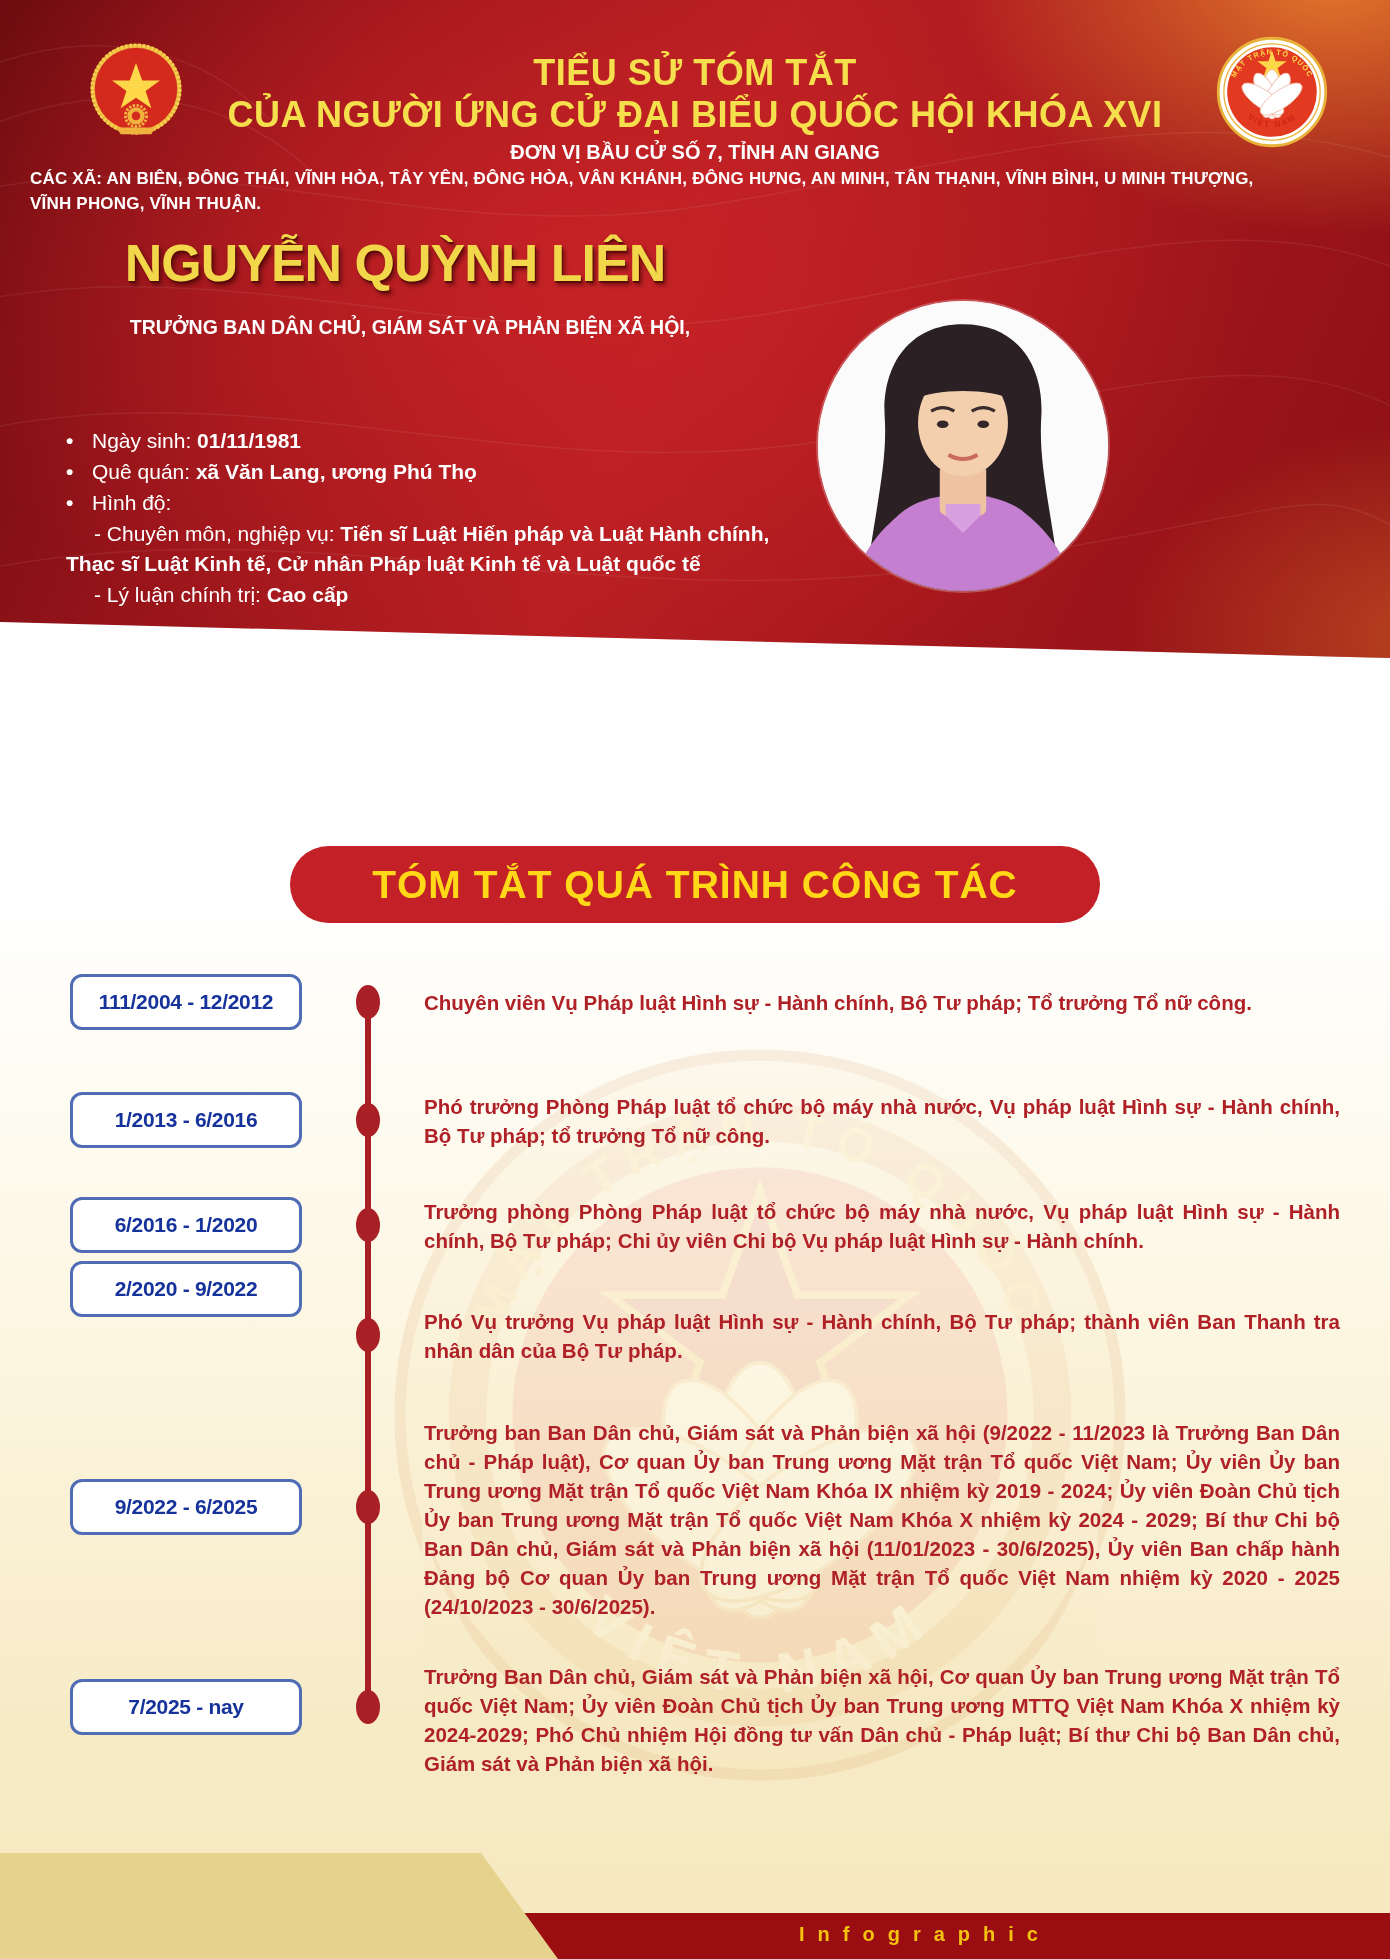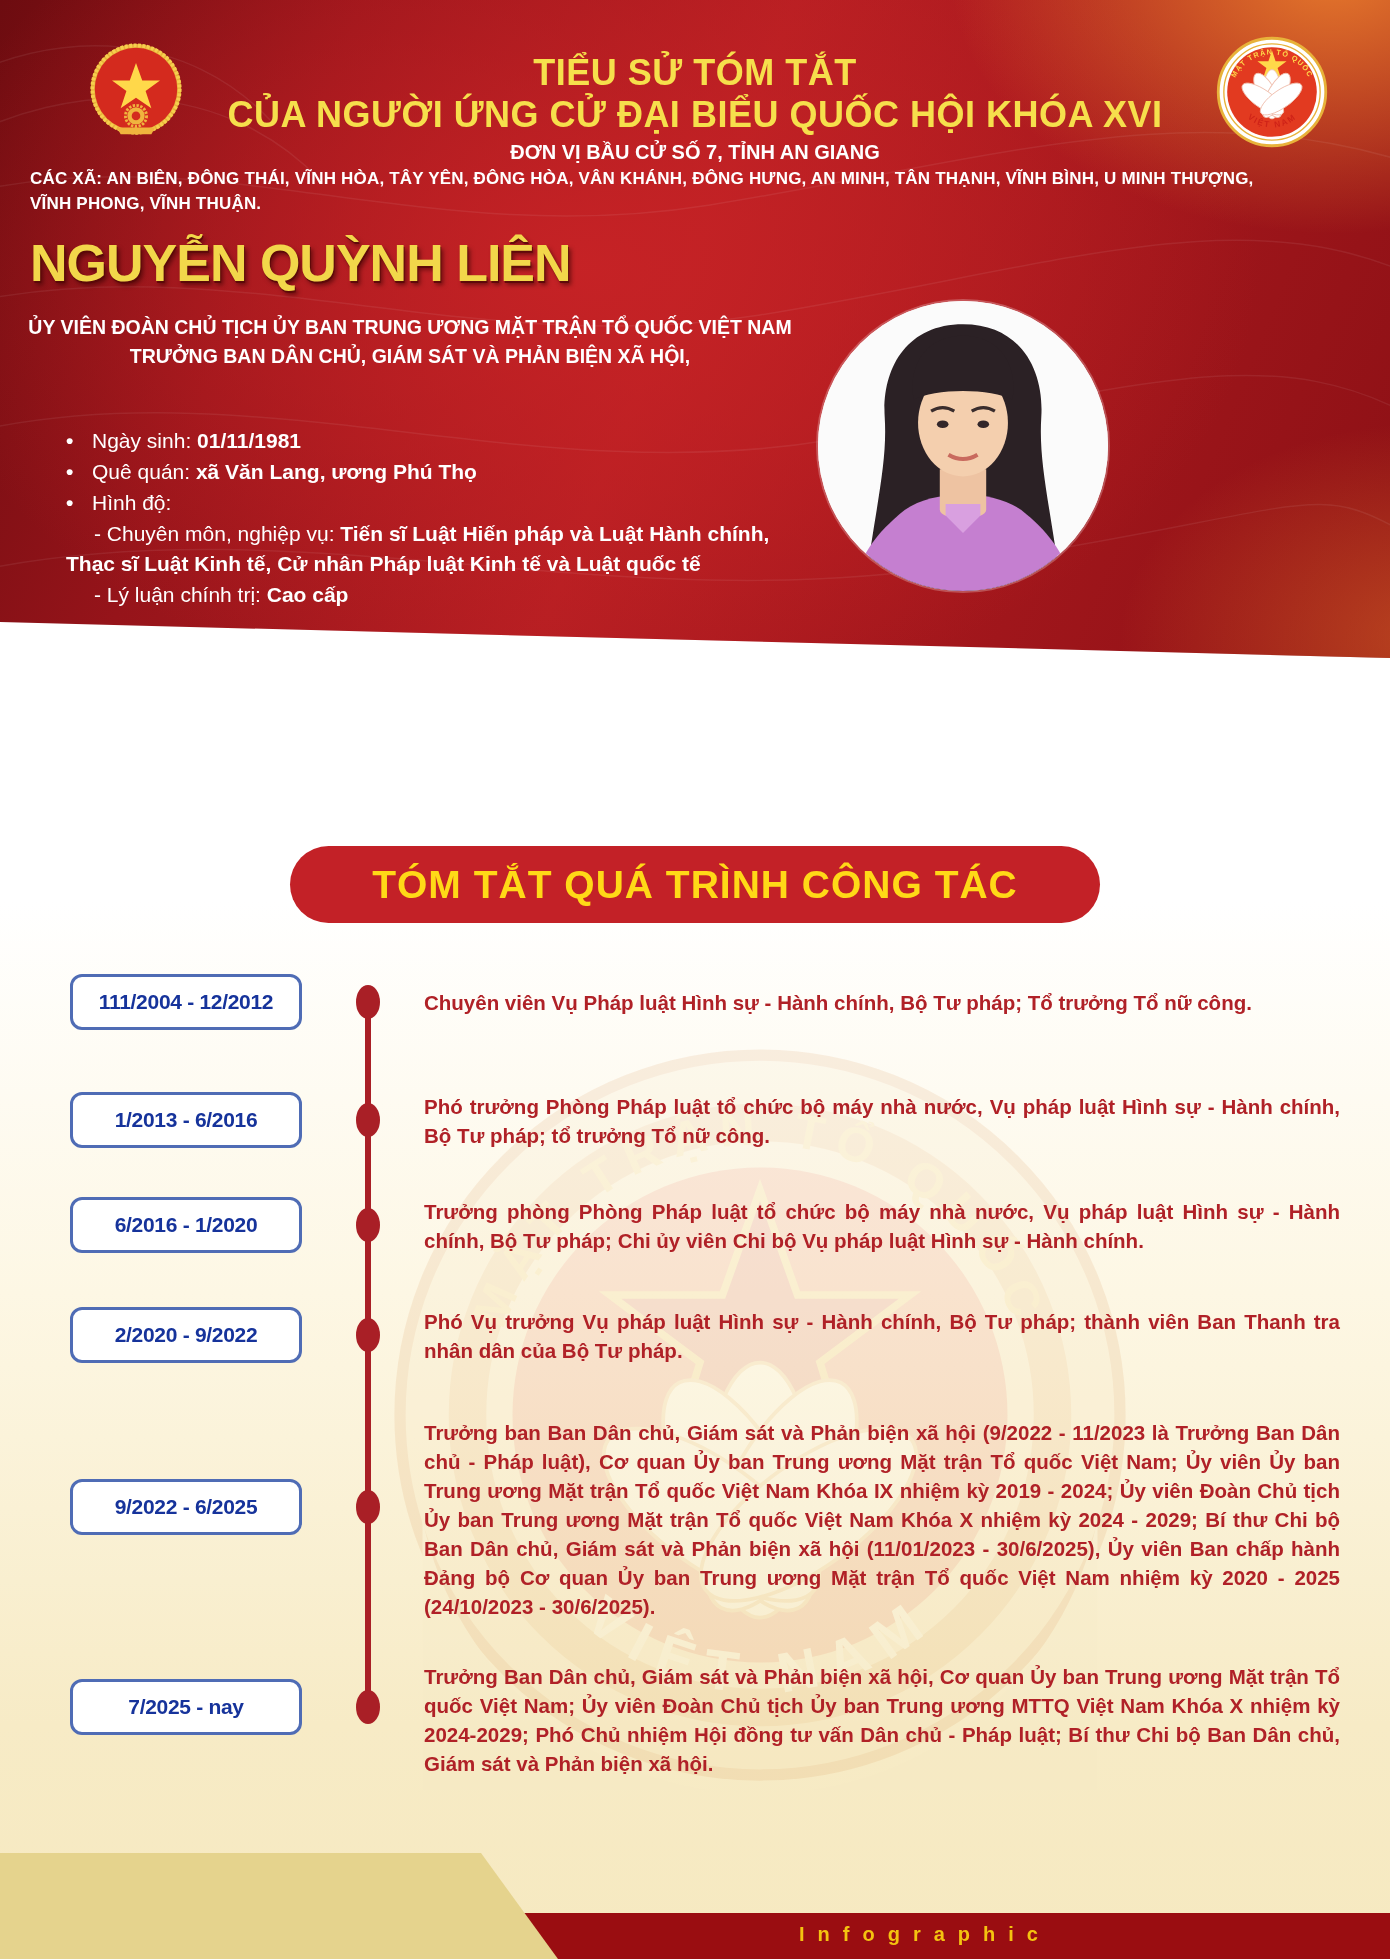--- a/index.html
+++ b/index.html
@@ -22,21 +22,21 @@
   }
   .hero-curves { position:absolute; left:0; top:0; }
   .hero-text { position:absolute; color:#fff; }
   .ttl { left:120px; width:1150px; text-align:center; color:#f6df4c; font-weight:bold; letter-spacing:.5px; }
   .t1 { top:52px;  font-size:36px; }
   .t2 { top:94px;  font-size:36px; }
   .sub  { top:141px; left:120px; width:1150px; text-align:center; font-size:20px; font-weight:bold; }
   .comm { left:30px; width:1330px; text-align:left; font-size:17px; font-weight:bold; letter-spacing:.2px; }
   .c1 { top:169px; } .c2 { top:194px; }
   .name {
-    top:233px; left:30px; width:730px; text-align:left;
+    top:233px; left:30px; width:730px; text-align:center;
     font-size:52px; font-weight:bold; color:#f2d74a; letter-spacing:-1px;
     text-shadow:1px 2px 0 rgba(88,8,8,.85), 3px 4px 4px rgba(50,0,0,.55);
   }
   .positions { top:313px; left:25px; width:770px; text-align:center; font-size:19.5px; font-weight:bold; line-height:29px; }
   .positions div { white-space:nowrap; }
   .details { top:426px; left:66px; width:715px; font-size:21px; line-height:30px; }
   .drow { margin-bottom:1px; }
   .bullet { display:inline-block; width:26px; font-weight:bold; }
   .dlabel { font-weight:normal; }
   .dvalue { font-weight:bold; }
@@ -175,21 +175,20 @@
 
     <div class="hero-text ttl t1">TIỂU SỬ TÓM TẮT</div>
     <div class="hero-text ttl t2">CỦA NGƯỜI ỨNG CỬ ĐẠI BIỂU QUỐC HỘI KHÓA XVI</div>
     <div class="hero-text sub">ĐƠN VỊ BẦU CỬ SỐ 7, TỈNH AN GIANG</div>
     <div class="hero-text comm c1">CÁC XÃ: AN BIÊN, ĐÔNG THÁI, VĨNH HÒA, TÂY YÊN, ĐÔNG HÒA, VÂN KHÁNH, ĐÔNG HƯNG, AN MINH, TÂN THẠNH, VĨNH BÌNH, U MINH THƯỢNG,</div>
     <div class="hero-text comm c2">VĨNH PHONG, VĨNH THUẬN.</div>
 
     <div class="hero-text name">NGUYỄN QUỲNH LIÊN</div>
 
     <div class="hero-text positions">
-      <div>ỦY VIÊN ĐOÀN CHỦ TỊCH ỦY BAN TRUNG ƯƠNG MẶT TRẬN TỔ QUỐC VIỆT NAM</div>
       <div>TRƯỞNG BAN DÂN CHỦ, GIÁM SÁT VÀ PHẢN BIỆN XÃ HỘI,</div>
     </div>
 
     <div class="hero-text details">
       <div class="drow">
         <span class="bullet">•</span><span class="dlabel">Ngày sinh: </span><span class="dvalue">01/11/1981</span>
       </div>
       <div class="drow">
         <span class="bullet">•</span><span class="dlabel">Quê quán: </span><span class="dvalue">xã Văn Lang, ương Phú Thọ</span>
       </div>
@@ -239,21 +238,21 @@
     </div>
   <div class="tl-dot" style="top:1103px"></div>
   <div class="desc" style="top:1092px">Phó trưởng Phòng Pháp luật tổ chức bộ máy nhà nước, Vụ pháp luật Hình sự - Hành chính, Bộ Tư pháp; tổ trưởng Tổ nữ công.</div>
 
   <div class="pbox" style="top:1197px">
       <span>6/2016 - 1/2020</span>
     </div>
   <div class="tl-dot" style="top:1208px"></div>
   <div class="desc" style="top:1197px">Trưởng phòng Phòng Pháp luật tổ chức bộ máy nhà nước, Vụ pháp luật Hình sự - Hành chính, Bộ Tư pháp; Chi ủy viên Chi bộ Vụ pháp luật Hình sự - Hành chính.</div>
 
-  <div class="pbox" style="top:1307px">
+  <div class="pbox" style="top:1261px">
       <span>2/2020 - 9/2022</span>
     </div>
   <div class="tl-dot" style="top:1318px"></div>
   <div class="desc" style="top:1307px">Phó Vụ trưởng Vụ pháp luật Hình sự - Hành chính, Bộ Tư pháp; thành viên Ban Thanh tra nhân dân của Bộ Tư pháp.</div>
 
   <div class="pbox" style="top:1479px">
       <span>9/2022 - 6/2025</span>
     </div>
   <div class="tl-dot" style="top:1490px"></div>
   <div class="desc" style="top:1418px">Trưởng ban Ban Dân chủ, Giám sát và Phản biện xã hội (9/2022 - 11/2023 là Trưởng Ban Dân chủ - Pháp luật), Cơ quan Ủy ban Trung ương Mặt trận Tổ quốc Việt Nam; Ủy viên Ủy ban Trung ương Mặt trận Tổ quốc Việt Nam Khóa IX nhiệm kỳ 2019 - 2024; Ủy viên Đoàn Chủ tịch Ủy ban Trung ương Mặt trận Tổ quốc Việt Nam Khóa X nhiệm kỳ 2024 - 2029; Bí thư Chi bộ Ban Dân chủ, Giám sát và Phản biện xã hội (11/01/2023 - 30/6/2025), Ủy viên Ban chấp hành Đảng bộ Cơ quan Ủy ban Trung ương Mặt trận Tổ quốc Việt Nam nhiệm kỳ 2020 - 2025 (24/10/2023 - 30/6/2025).</div>

